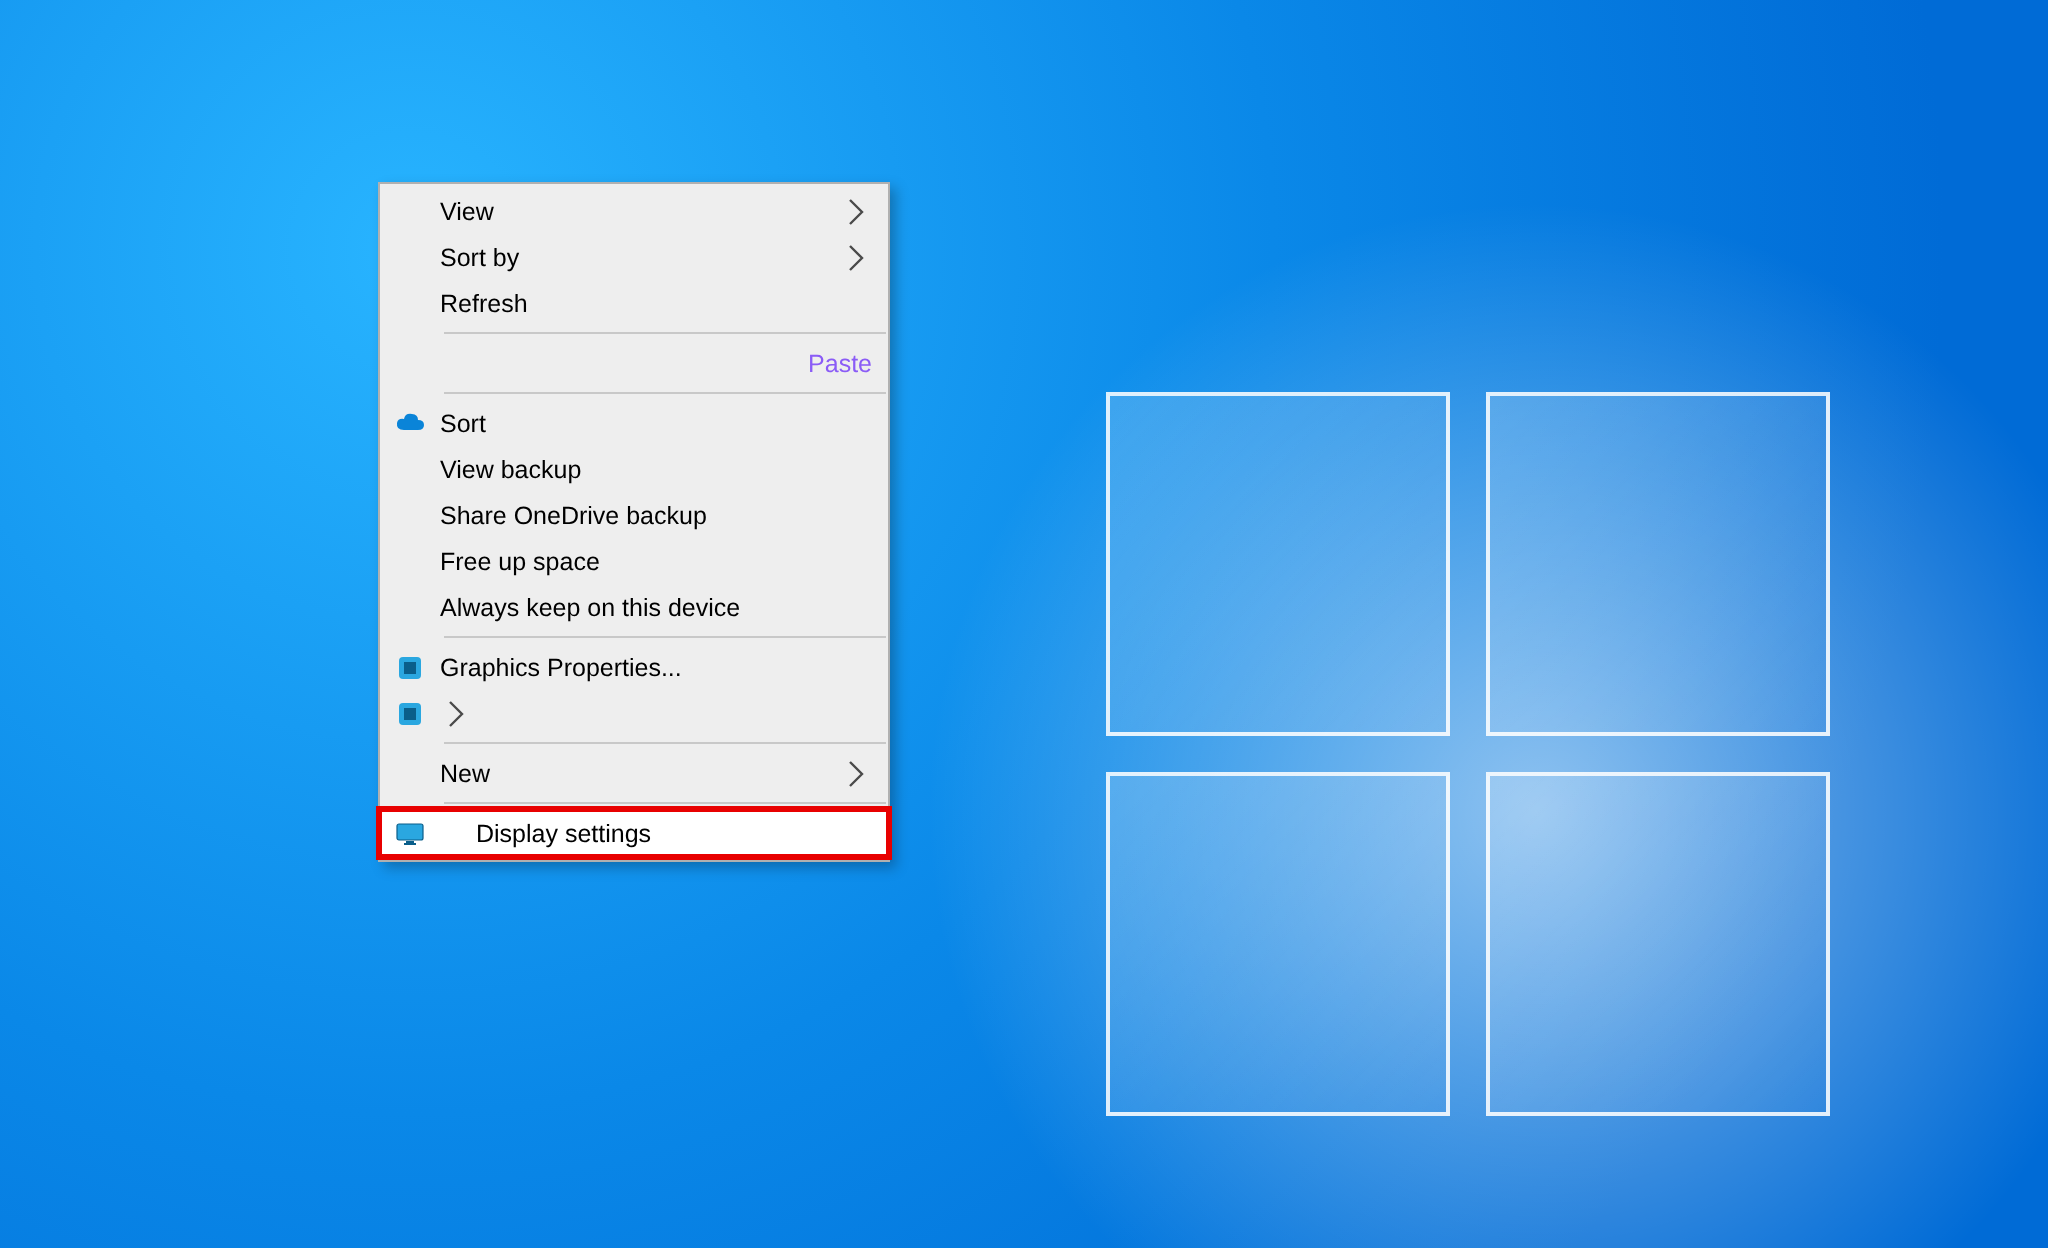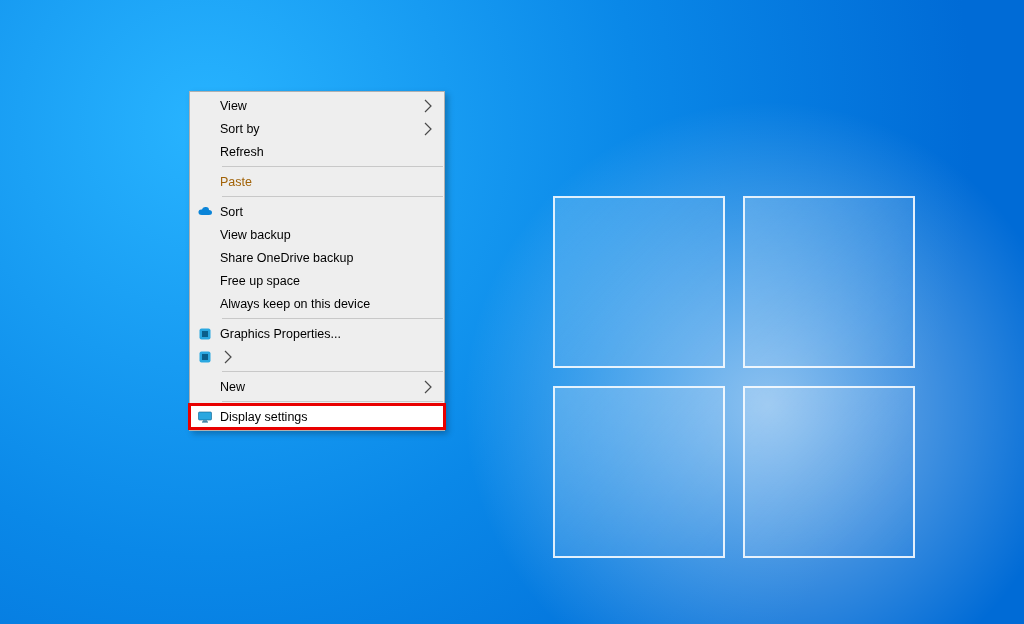--- a/index.html
+++ b/index.html
@@ -78,35 +78,37 @@
   .menu-item .label {
     flex: 1 1 auto;
   }
   .menu-item .chevron {
     flex: 0 0 auto;
     color: #4a4a4a;
     font-size: 13px;
     line-height: 1;
   }
   .menu-item.disabled .label {
-    color: #a16207;
+    color: #8b5cf6;
+    text-align: right;
   }
 
   .menu-sep {
     height: 1px;
     margin: 3px 1px 3px 32px;
     background: #c8c8c8;
   }
 
   
   .menu-item.highlighted {
     outline: 3px solid #e80000;
     outline-offset: -1px;
     background: #ffffff;
     z-index: 2;
+    gap: 18px;
   }
 
   
   svg.ico { width: 16px; height: 16px; display: block; }
 </style>
 </head>
 <body>
 
 <div class="desktop">
 

